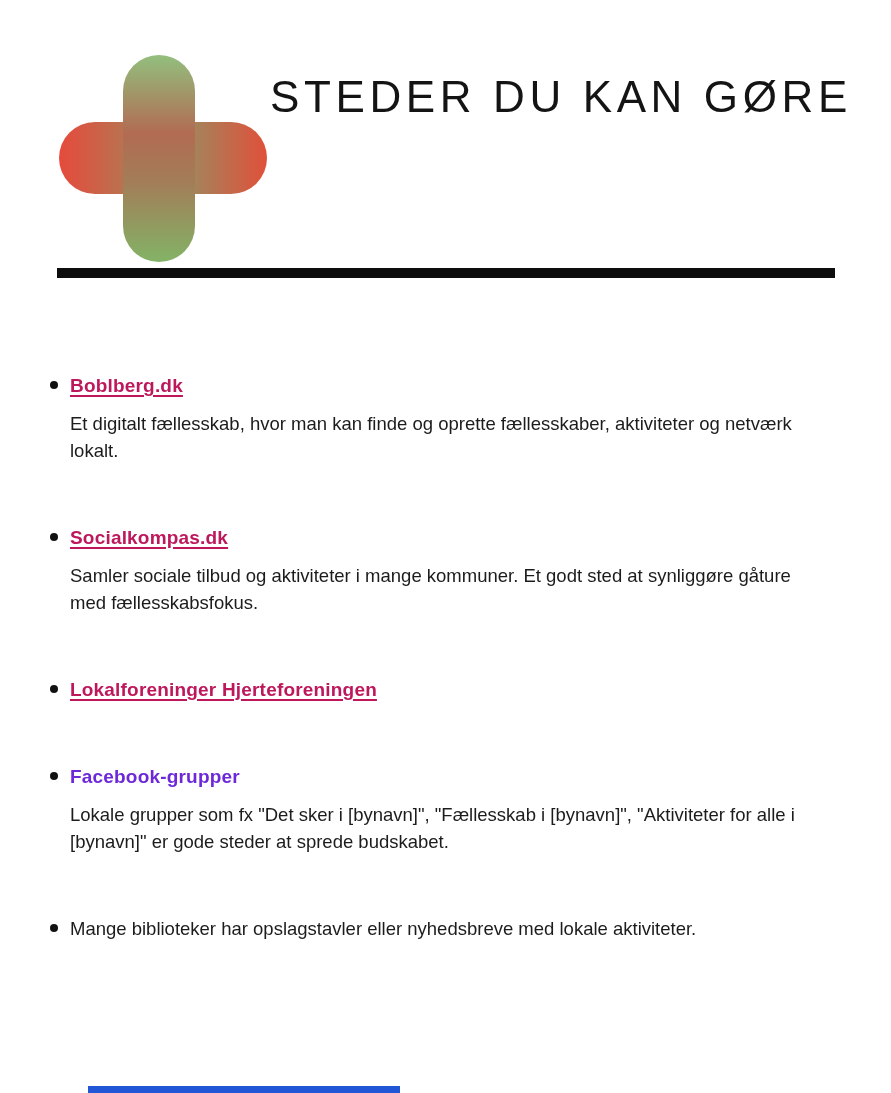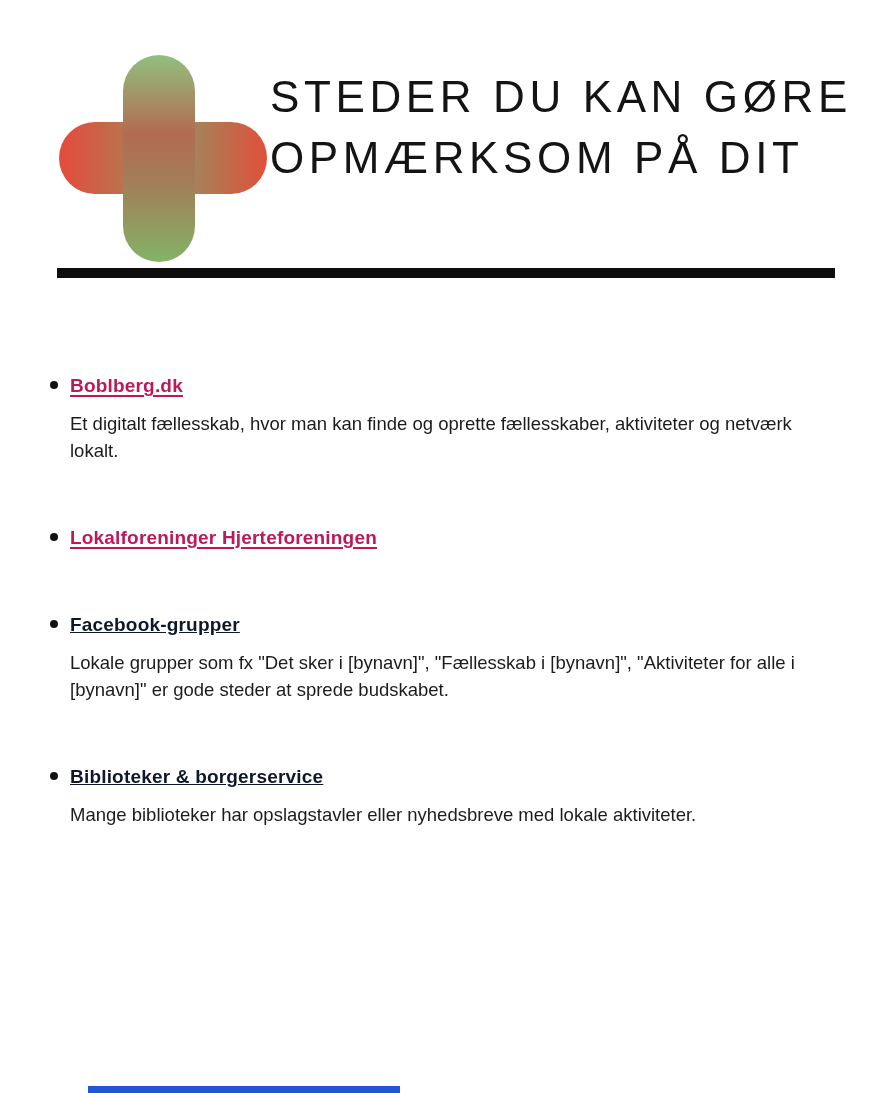--- a/index.html
+++ b/index.html
@@ -64,23 +64,22 @@
     width: 8px;
     height: 8px;
     border-radius: 50%;
     background: #111111;
   }
   .heading {
     display: inline-block;
     font-size: 19px;
     line-height: 27px;
     font-weight: 700;
-    color: #0f172a;
+    color: #6d28d9;
     letter-spacing: 0.01em;
-    text-decoration: underline;
   }
   a.heading.link {
     color: #be185d;
     text-decoration: underline;
     text-decoration-thickness: 2px;
     text-underline-offset: 3px;
     cursor: pointer;
   }
   .body {
     margin: 11px 0 0 0;
@@ -120,48 +119,52 @@
           <stop offset="100%" stop-color="#83b366"></stop>
         </linearGradient>
       </defs>
       <rect x="0" y="67" width="208" height="72" rx="36" fill="url(#gradH)"></rect>
       <rect x="64" y="0" width="72" height="207" rx="36" fill="url(#gradV)"></rect>
     </svg>
   </div>
 
   <h1 class="title">
     <span>STEDER DU KAN GØRE</span><br>
-    <span>OPMÆRKSOM PÅ DIT</span><br>
+    <br>
   </h1>
 
   <div class="divider"></div>
 
   <section class="list">
 
     <div class="item">
       <span class="bullet"></span>
       <a class="heading link">Boblberg.dk</a>
       <p class="body">Et digitalt fællesskab, hvor man kan finde og oprette fællesskaber, aktiviteter og netværk lokalt.</p>
     </div>
 
+    <div class="item">
+      <span class="bullet"></span>
+      <a class="heading link">Socialkompas.dk</a>
+      <p class="body">Samler sociale tilbud og aktiviteter i mange kommuner. Et godt sted at synliggøre gåture med fællesskabsfokus.</p>
+    </div>
 
     <div class="item">
       <span class="bullet"></span>
       <a class="heading link">Lokalforeninger Hjerteforeningen</a>
     </div>
 
     <div class="item">
       <span class="bullet"></span>
       <span class="heading">Facebook-grupper</span>
       <p class="body">Lokale grupper som fx "Det sker i [bynavn]", "Fællesskab i [bynavn]", "Aktiviteter for alle i [bynavn]" er gode steder at sprede budskabet.</p>
     </div>
 
     <div class="item">
       <span class="bullet"></span>
-      <span class="heading">Biblioteker &amp; borgerservice</span>
       <p class="body">Mange biblioteker har opslagstavler eller nyhedsbreve med lokale aktiviteter.</p>
     </div>
 
   </section>
 
   <div class="footer-bar"></div>
 
 </div>
 
 </body></html>

